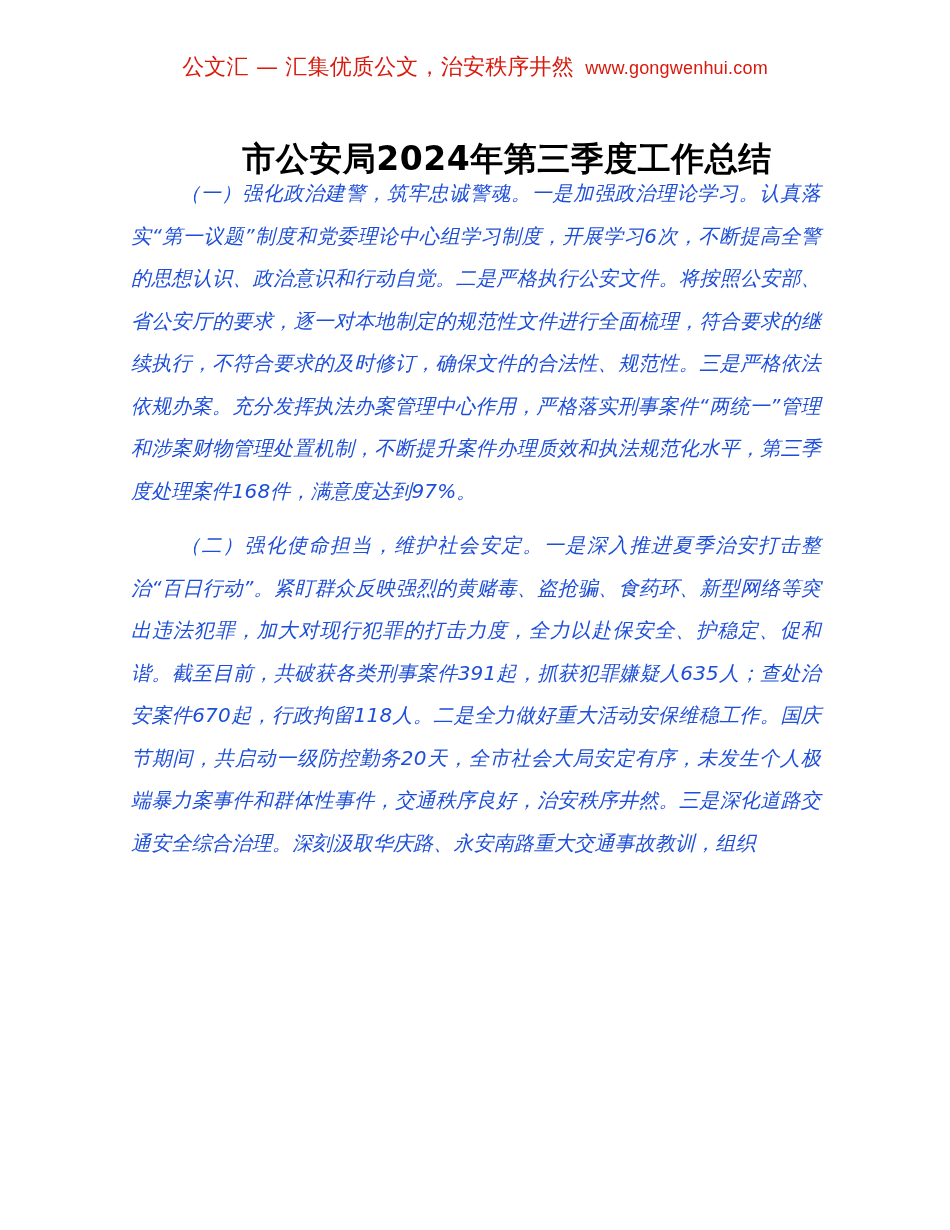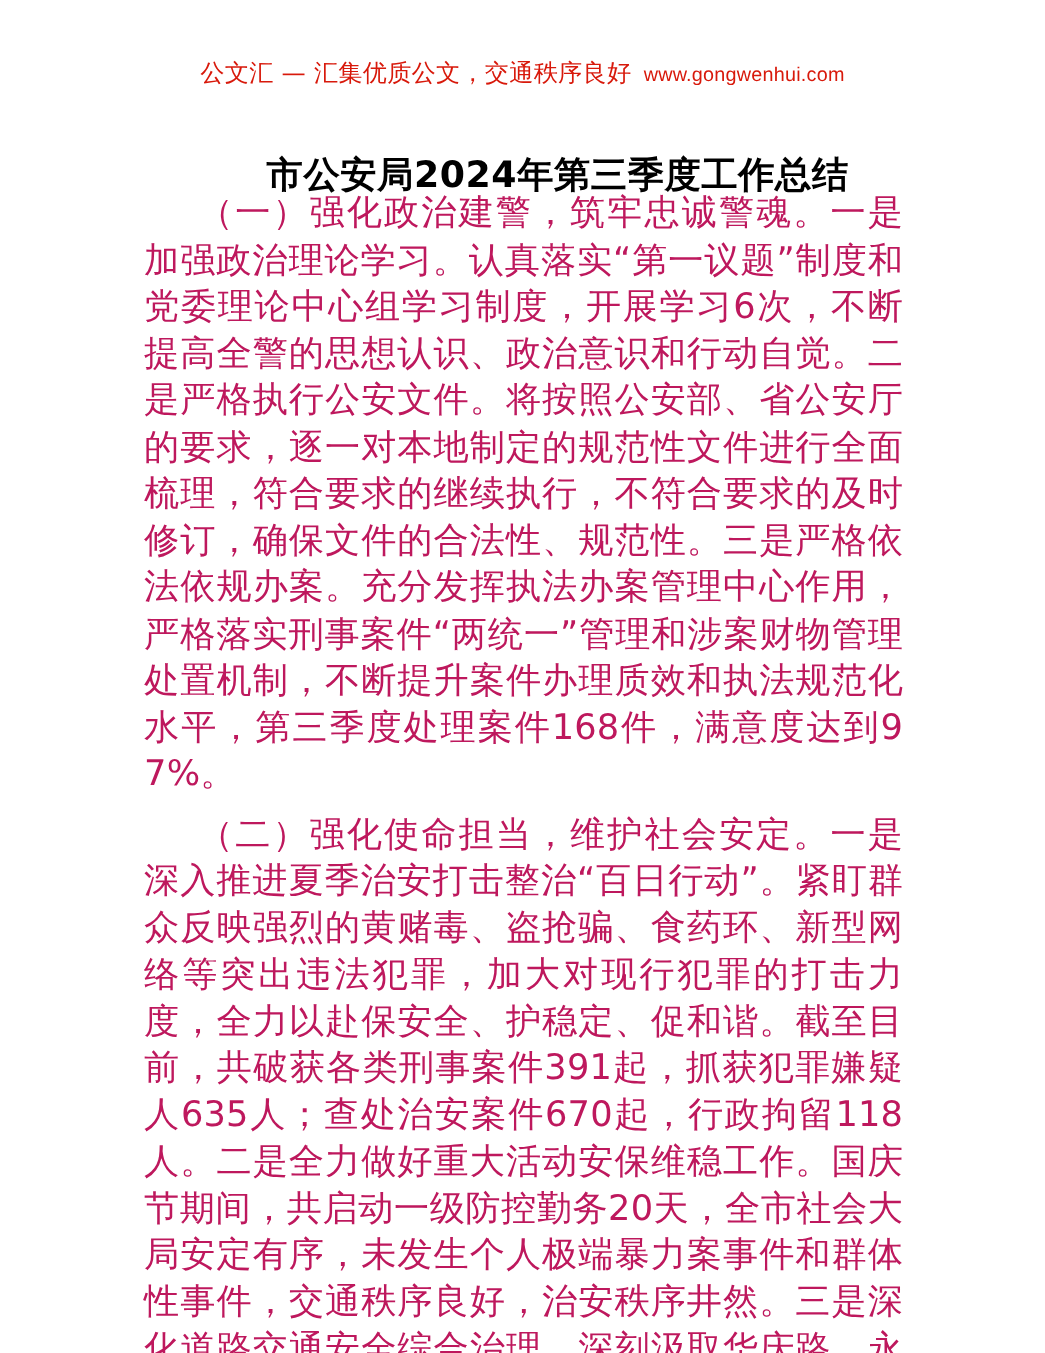--- a/index.html
+++ b/index.html
@@ -75,42 +75,43 @@
     font-size: 23.5px;
     line-height: 42px;
     text-indent: 47px;
     margin: 0 0 10px 0;
     letter-spacing: 0.3px;
     color: #000000;
   }
 
   .para {
     font-family: "DejaVu Sans", "Liberation Sans", sans-serif;
-    font-size: 32px;
+    font-size: 20px;
     line-height: 42.5px;
     text-indent: 49px;
     margin: 0 0 12px 0;
     text-align: justify;
     text-align-last: left;
     text-justify: inter-ideograph;
     letter-spacing: 0.15px;
-    color: #be185d;
+    color: #1d4ed8;
     word-break: break-all;
+    font-style: italic;
   }
   .para:last-child {
     margin-bottom: 0;
   }
 </style>
 </head>
 <body>
 
 <div class="page">
 
   <div class="promo-header" style="color: rgb(216, 25, 11);">
-    <span class="promo-cn">公文汇 — 汇集优质公文，交通秩序良好 </span><span class="promo-url">www.gongwenhui.com</span>
+    <span class="promo-cn">公文汇 — 汇集优质公文，治安秩序井然 </span><span class="promo-url">www.gongwenhui.com</span>
   </div>
 
   <h1 class="doc-title">市公安局2024年第三季度工作总结</h1>
 
   <div class="body-block">
 
 
     <p class="para">（一）强化政治建警，筑牢忠诚警魂。一是加强政治理论学习。认真落实“第一议题”制度和党委理论中心组学习制度，开展学习6次，不断提高全警的思想认识、政治意识和行动自觉。二是严格执行公安文件。将按照公安部、省公安厅的要求，逐一对本地制定的规范性文件进行全面梳理，符合要求的继续执行，不符合要求的及时修订，确保文件的合法性、规范性。三是严格依法依规办案。充分发挥执法办案管理中心作用，严格落实刑事案件“两统一”管理和涉案财物管理处置机制，不断提升案件办理质效和执法规范化水平，第三季度处理案件168件，满意度达到97%。</p>
 
     <p class="para">（二）强化使命担当，维护社会安定。一是深入推进夏季治安打击整治“百日行动”。紧盯群众反映强烈的黄赌毒、盗抢骗、食药环、新型网络等突出违法犯罪，加大对现行犯罪的打击力度，全力以赴保安全、护稳定、促和谐。截至目前，共破获各类刑事案件391起，抓获犯罪嫌疑人635人；查处治安案件670起，行政拘留118人。二是全力做好重大活动安保维稳工作。国庆节期间，共启动一级防控勤务20天，全市社会大局安定有序，未发生个人极端暴力案事件和群体性事件，交通秩序良好，治安秩序井然。三是深化道路交通安全综合治理。深刻汲取华庆路、永安南路重大交通事故教训，组织</p>

